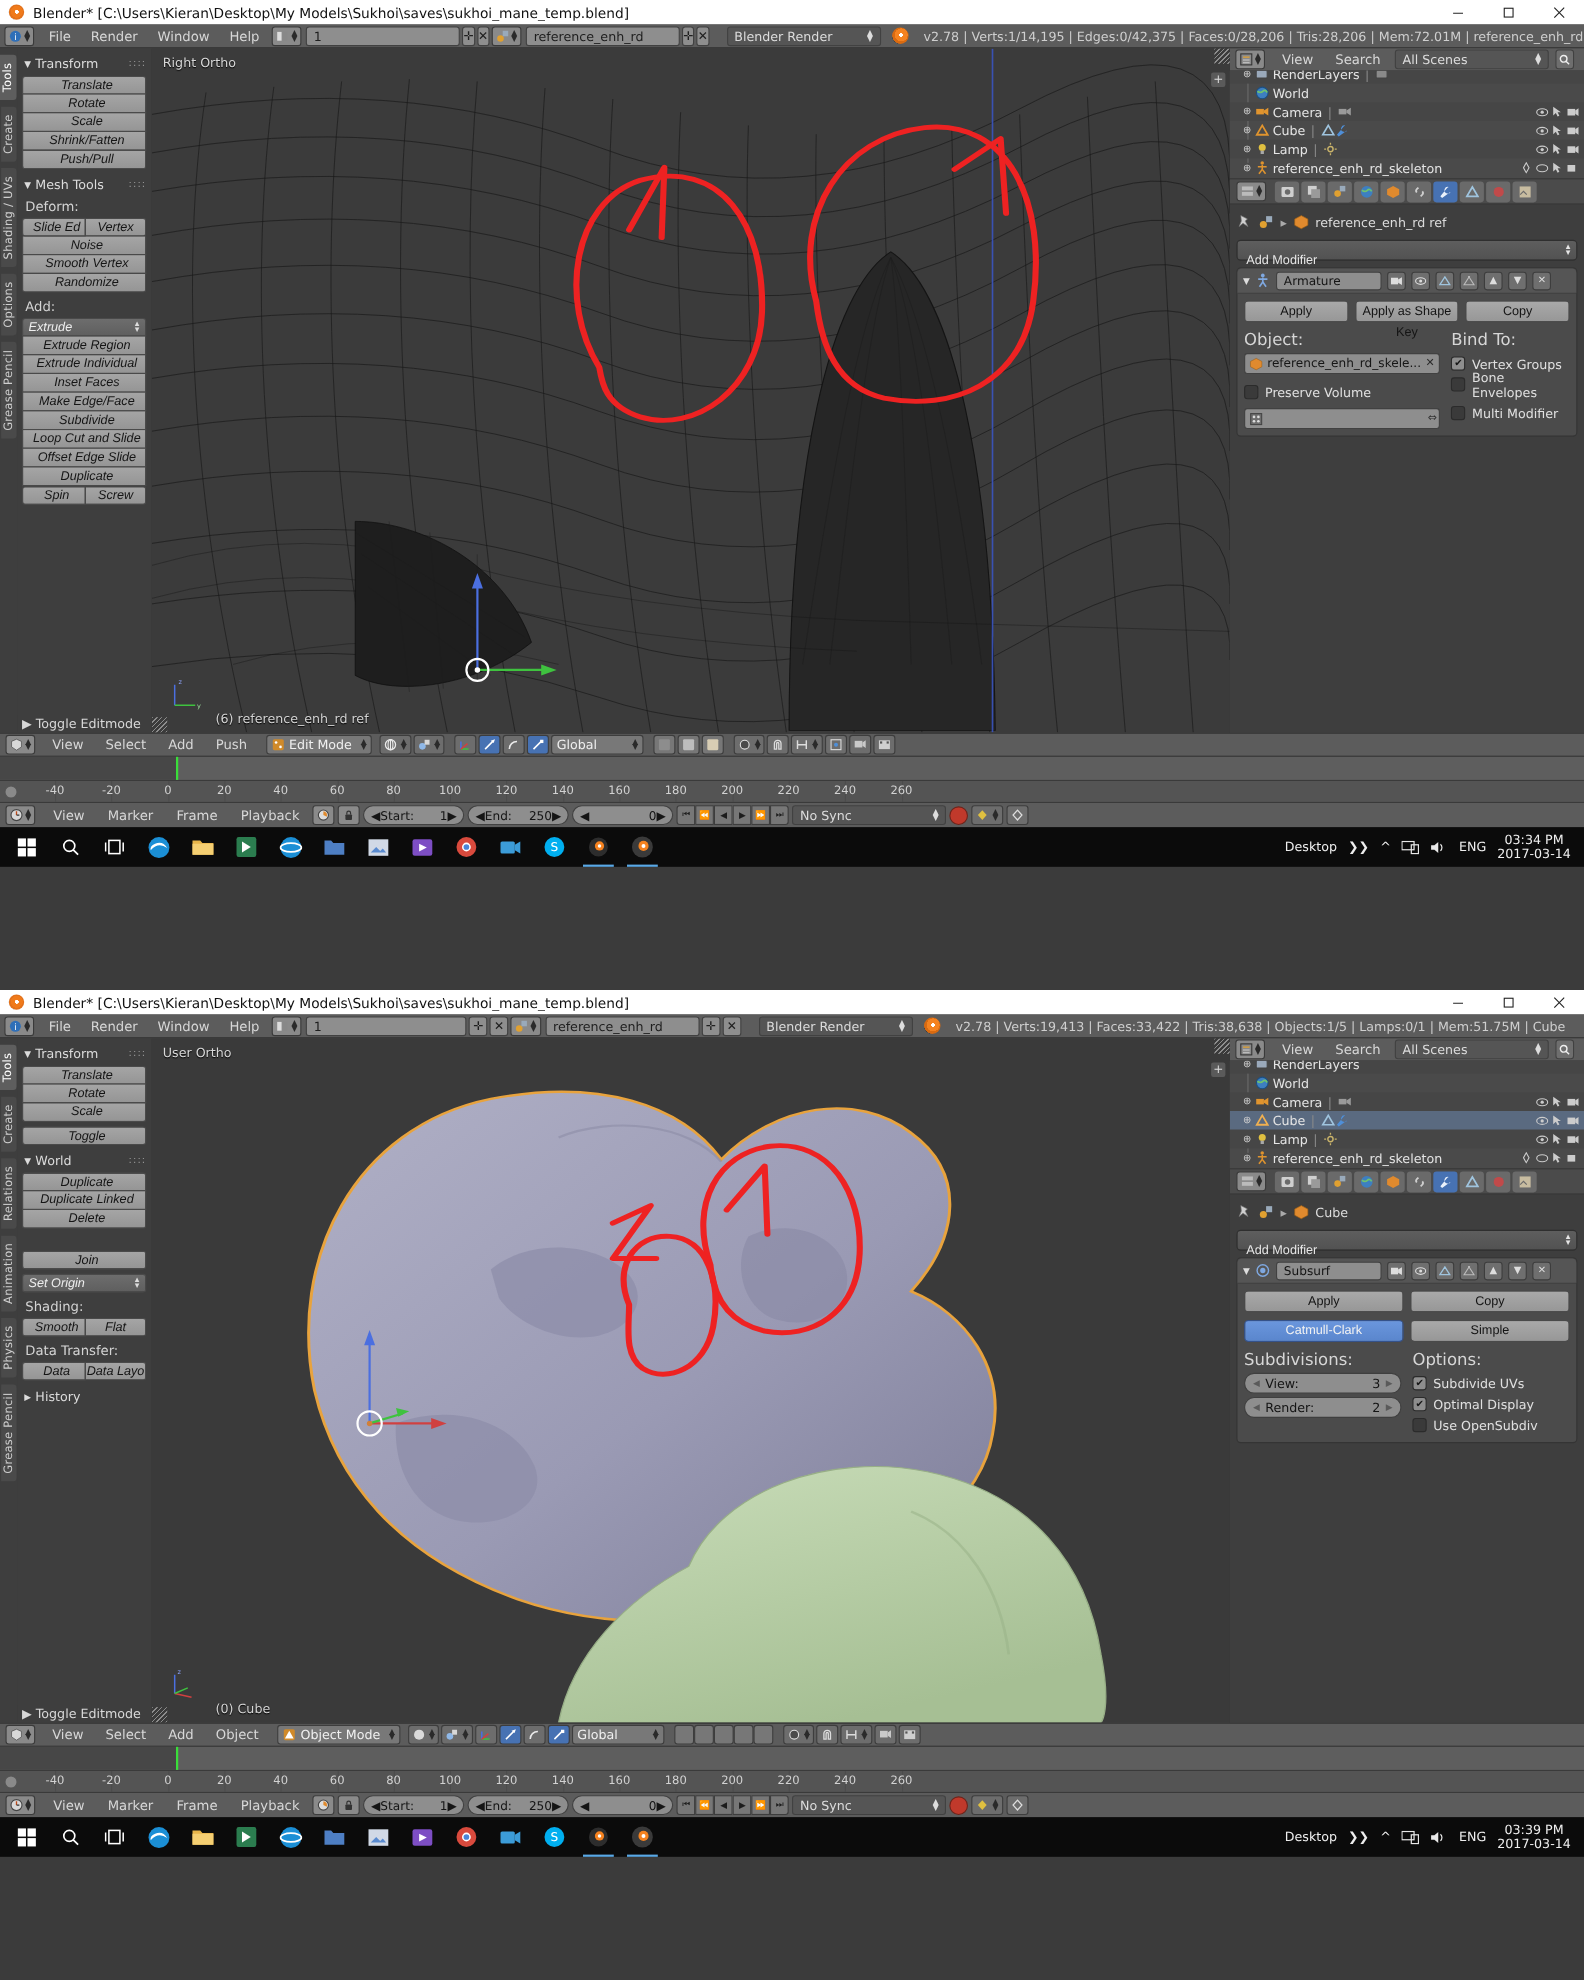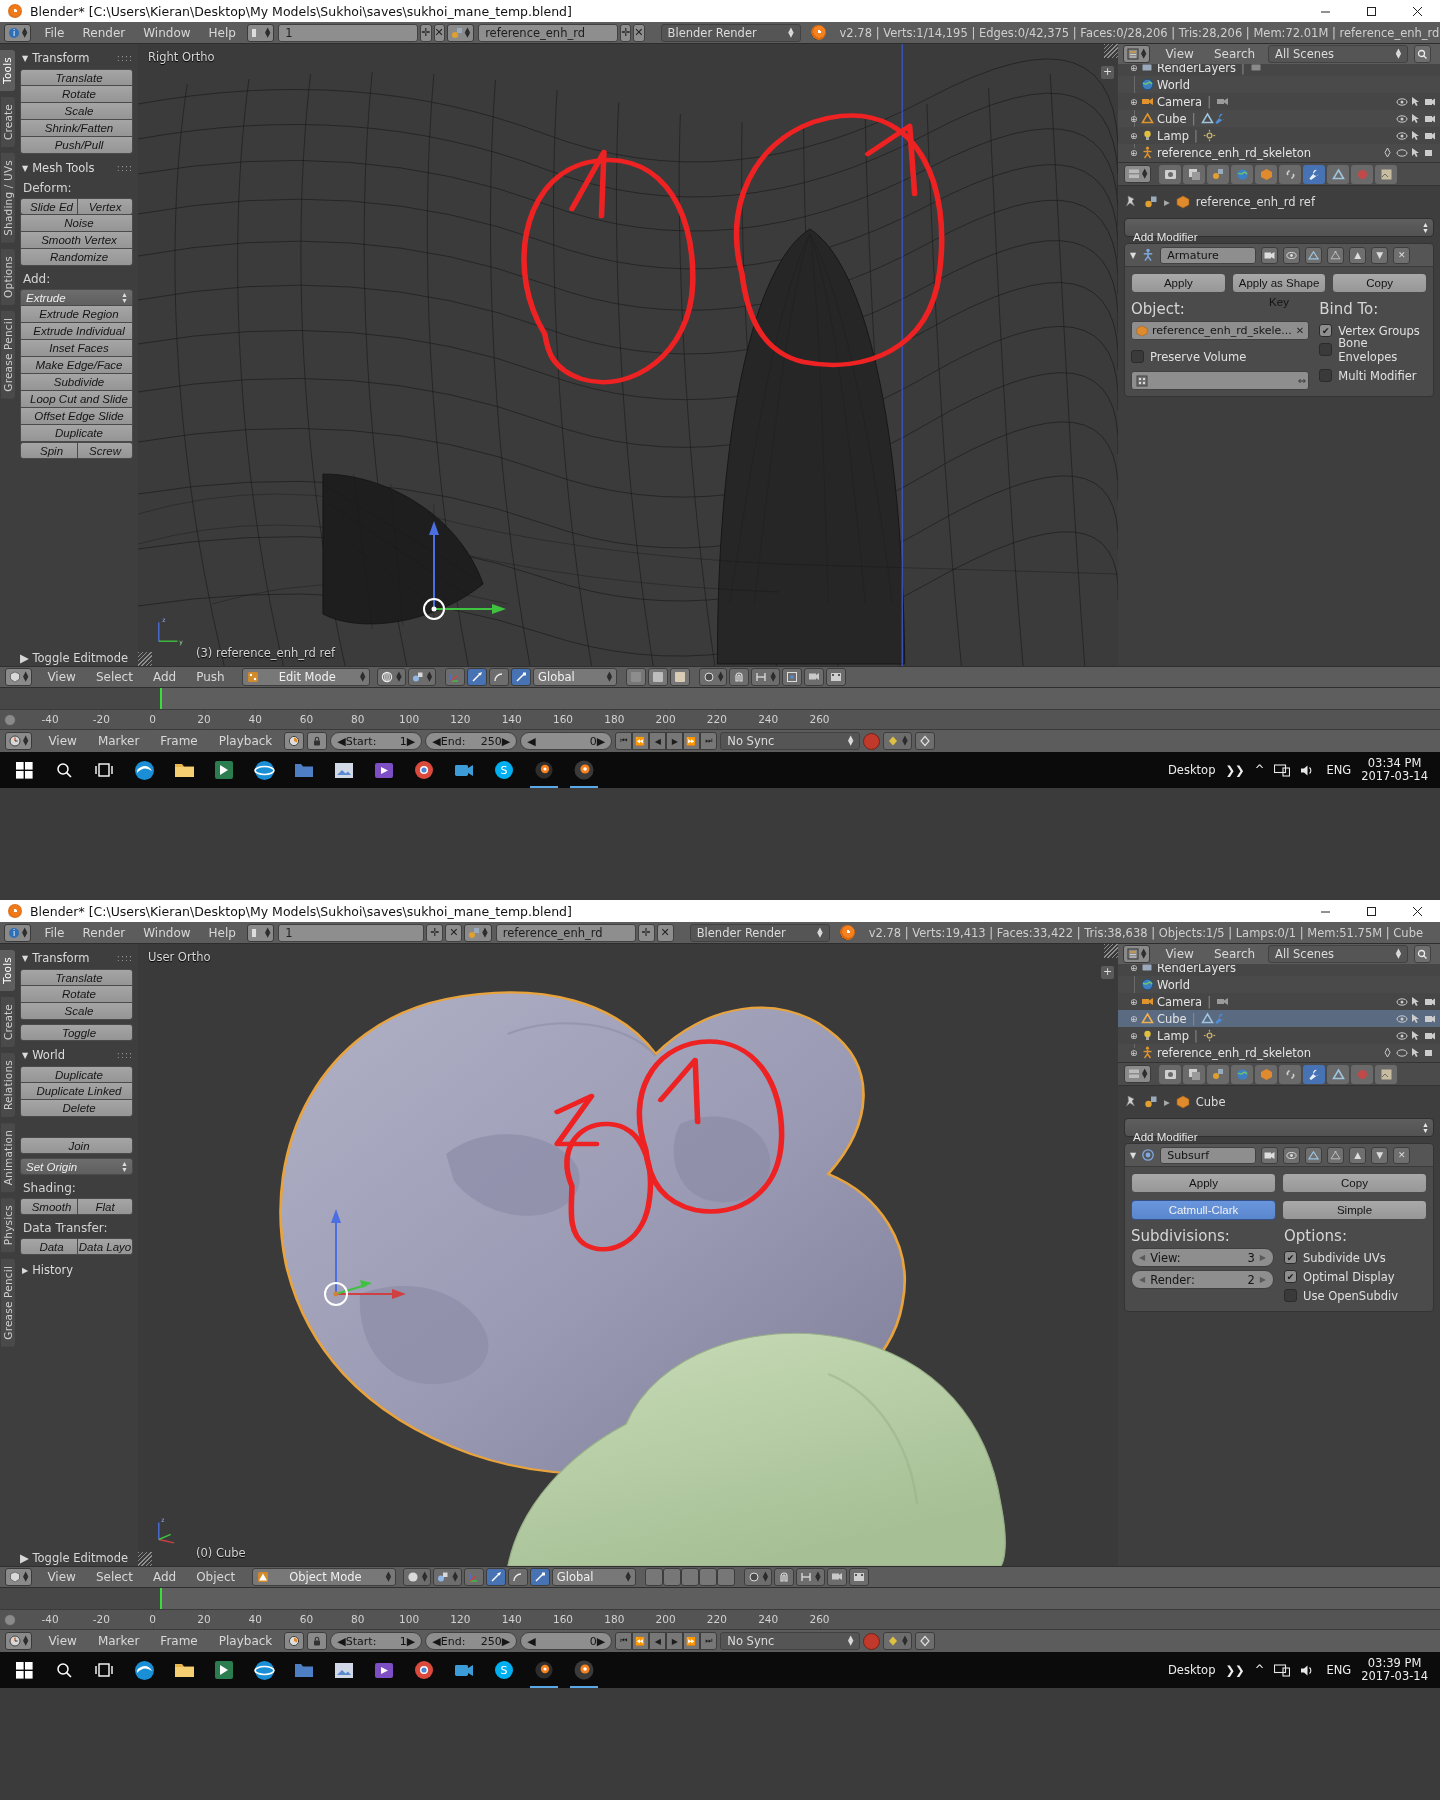--- a/index.html
+++ b/index.html
@@ -162,21 +162,21 @@
   .numfield .ar.l{ margin-right:5px;} .numfield .ar.r{ margin-left:5px;}
 
   
   .vhdr{ height:22px; background:#5c5c5c; display:flex; align-items:center; gap:2px;
     padding:0 3px; border-top:1px solid #2f2f2f; border-bottom:1px solid #2f2f2f;}
   .vh-btn{ height:18px; min-width:18px; background:#777; border:1px solid #3d3d3d; border-radius:3px;
     display:flex;align-items:center;justify-content:center; padding:0 3px; color:#ececec; font-size:11px;}
   .vh-btn.blue{ background:#4772b3; }
   .vh-btn.flat{ background:#6d6d6d; }
   .mode-sel{ height:18px; background:#787878; border:1px solid #3d3d3d; border-radius:3px;
-    display:flex;align-items:center; gap:20px; padding:0 4px; color:#f0f0f0; font-size:11.5px;}
+    display:flex;align-items:center; gap:4px; padding:0 4px; color:#f0f0f0; font-size:11.5px;}
   .sep-sm{ width:5px; }
 
   
   .tl-track{ height:22px; background:#5e5e5e; position:relative; border-bottom:1px solid #3a3a3a;}
   .tl-track .past{ position:absolute; left:0; top:0; bottom:0; width:160px; background:#474747;}
   .tl-track .ph{ position:absolute; top:0; bottom:0; width:2px; background:#3ade3a; left:160px;}
   .tl-ruler{ height:20px; background:#545454; position:relative; border-bottom:1px solid #3a3a3a;}
   .tl-ruler .tk{ position:absolute; top:3px; font-size:10.5px; color:#d2d2d2; transform:translateX(-50%); }
   .tl-ruler .gl{ position:absolute; top:0; bottom:0; width:1px; background:#4c4c4c; }
   .tl-hdr{ height:22px; background:#5c5c5c; display:flex; align-items:center; gap:3px; padding:0 3px;}
@@ -410,21 +410,21 @@
       <svg width="100%" height="100%" viewBox="0 0 795 622" preserveAspectRatio="none" style="position:absolute;inset:0">
         <g fill="none" stroke="#ee2222" stroke-width="4.5" stroke-linecap="round" stroke-linejoin="round">
           <path d="M330 290 C 300 230 310 140 360 120 C 420 100 452 160 450 240 C 448 310 400 350 360 335 C 335 325 332 305 330 290 Z"></path>
           <path d="M490 230 C 472 150 510 80 570 72 C 632 64 660 140 650 230 C 642 305 590 330 540 318 C 505 308 494 270 490 230 Z"></path>
           <path d="M352 165 L 378 108 L 376 172"></path>
           <path d="M592 110 L 626 82 L 630 150"></path>
         </g>
       </svg>
 
       <div class="vp-label">Right Ortho</div>
-      <div class="vp-obj">(3) reference_enh_rd ref</div>
+      <div class="vp-obj">(6) reference_enh_rd ref</div>
       <div class="vp-plus">+</div>
       <div class="vp-corner"></div>
       <div class="vp-corner bl"></div>
 
       <svg style="position:absolute;left:248px;top:455px" width="130" height="130">
         <line x1="48" y1="110" x2="48" y2="32" stroke="#4b6fe0" stroke-width="2"></line>
         <polygon points="48,22 43,36 53,36" fill="#4b6fe0"></polygon>
         <line x1="48" y1="110" x2="112" y2="110" stroke="#3fc23f" stroke-width="2"></line>
         <polygon points="120,110 106,105 106,115" fill="#3fc23f"></polygon>
         <circle cx="48" cy="110" r="10" fill="none" stroke="#ffffff" stroke-width="2"></circle>

